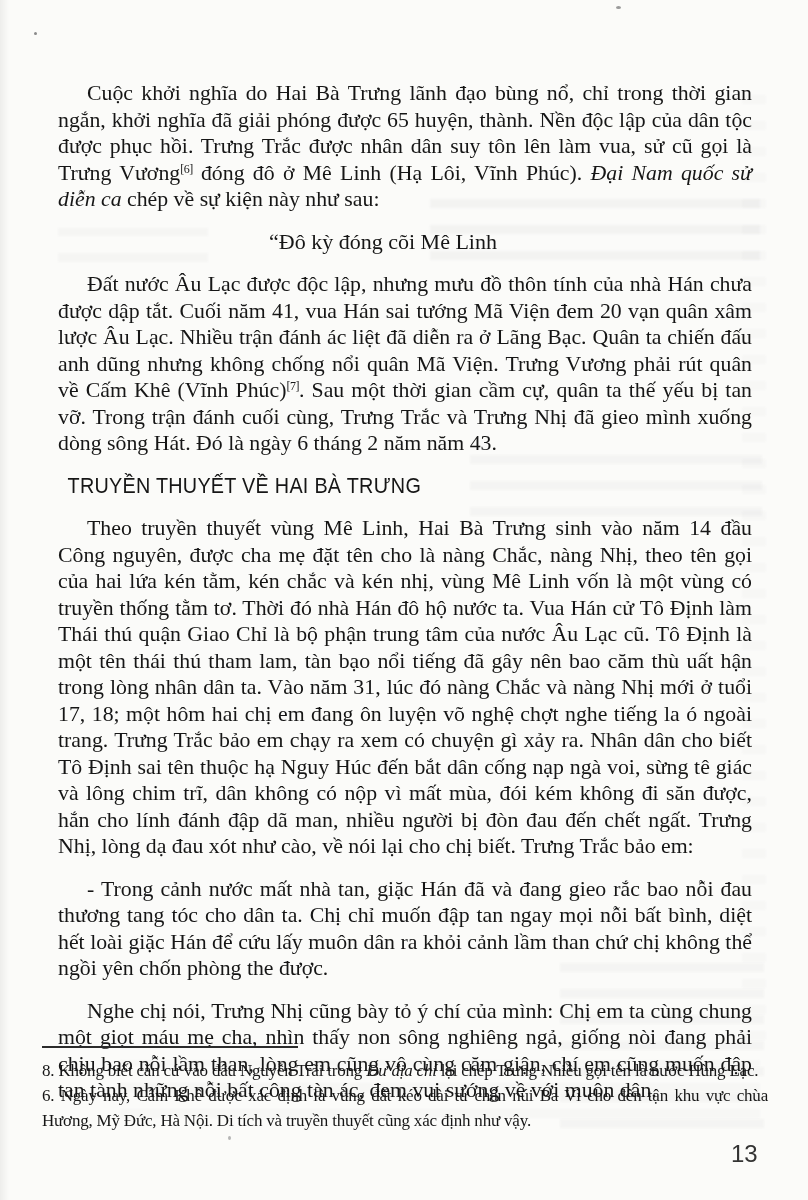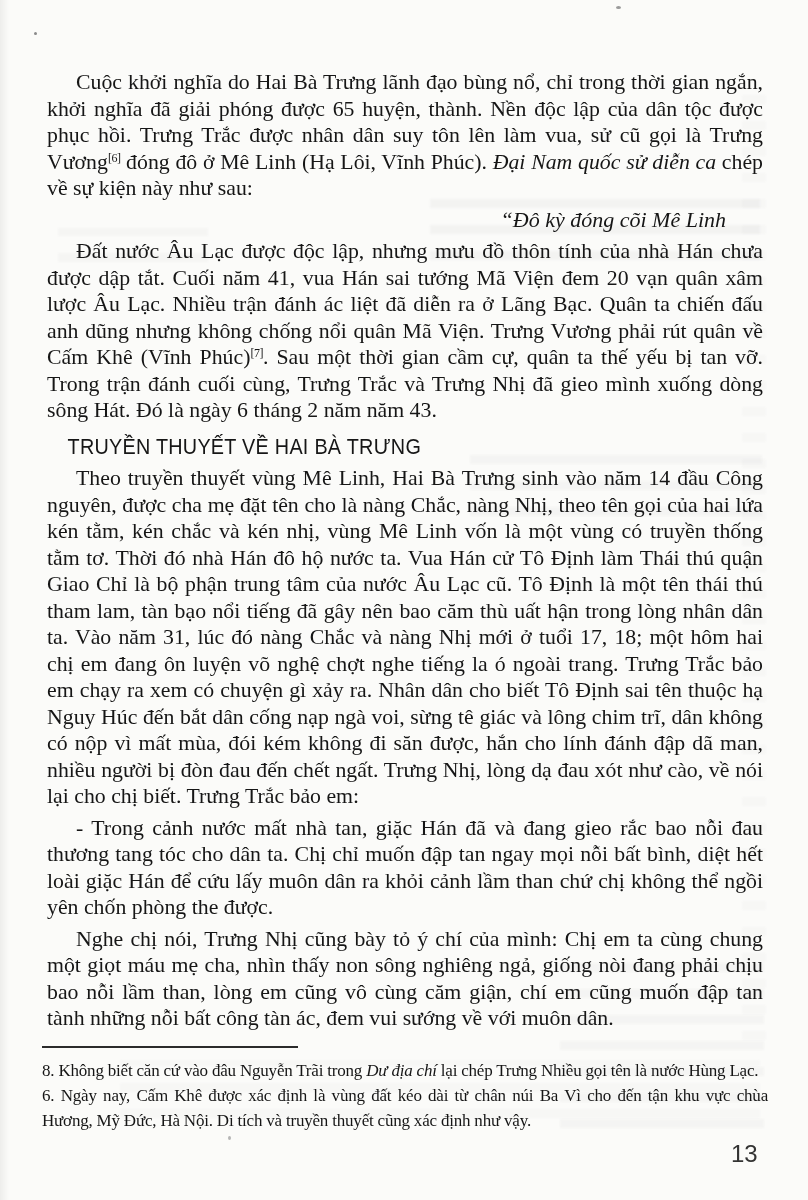--- a/index.html
+++ b/index.html
@@ -20,33 +20,32 @@
   .text-flow {
     position: absolute;
     left: 42px;
     top: 64px;
     width: 726px;
     font-size: 21.8px;
     line-height: 26.5px;
     text-align: justify;
   }
 
-  .para { margin: 5px; text-indent: 29px; }
+  .para { margin: 16px; text-indent: 29px; }
 
   sup.fn-ref {
     font-size: 12px;
     line-height: 0;
     vertical-align: 7px;
     letter-spacing: -0.5px;
   }
 
   .quote {
     margin: 2px 0 3px;
-    text-align: right;
-    font-style: italic;
+    text-align: center;
     transform: translateX(-42px);
     font-size: 22px;
     padding-left: 40px;
   }
   .quote-line { white-space: nowrap; }
 
   .heading {
     font-family: "Liberation Sans", sans-serif;
     font-size: 22.5px;
     font-weight: 400;

